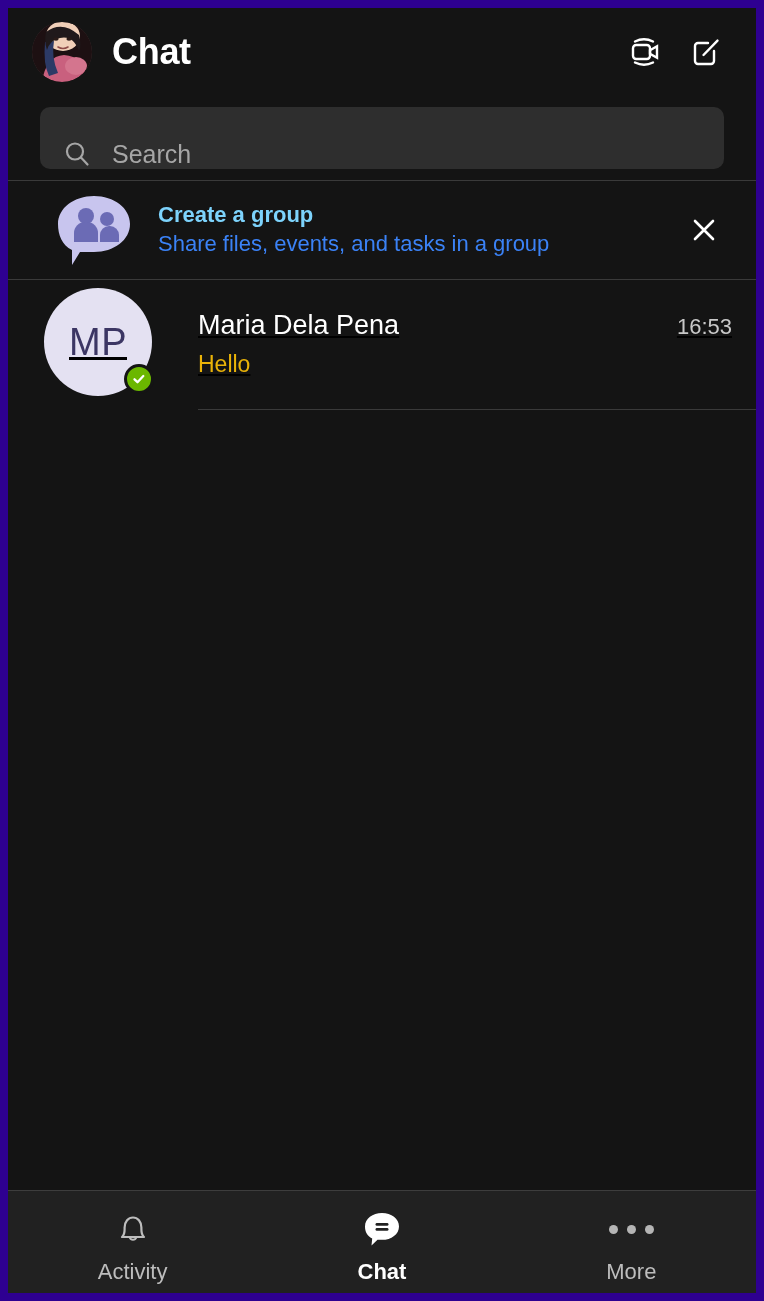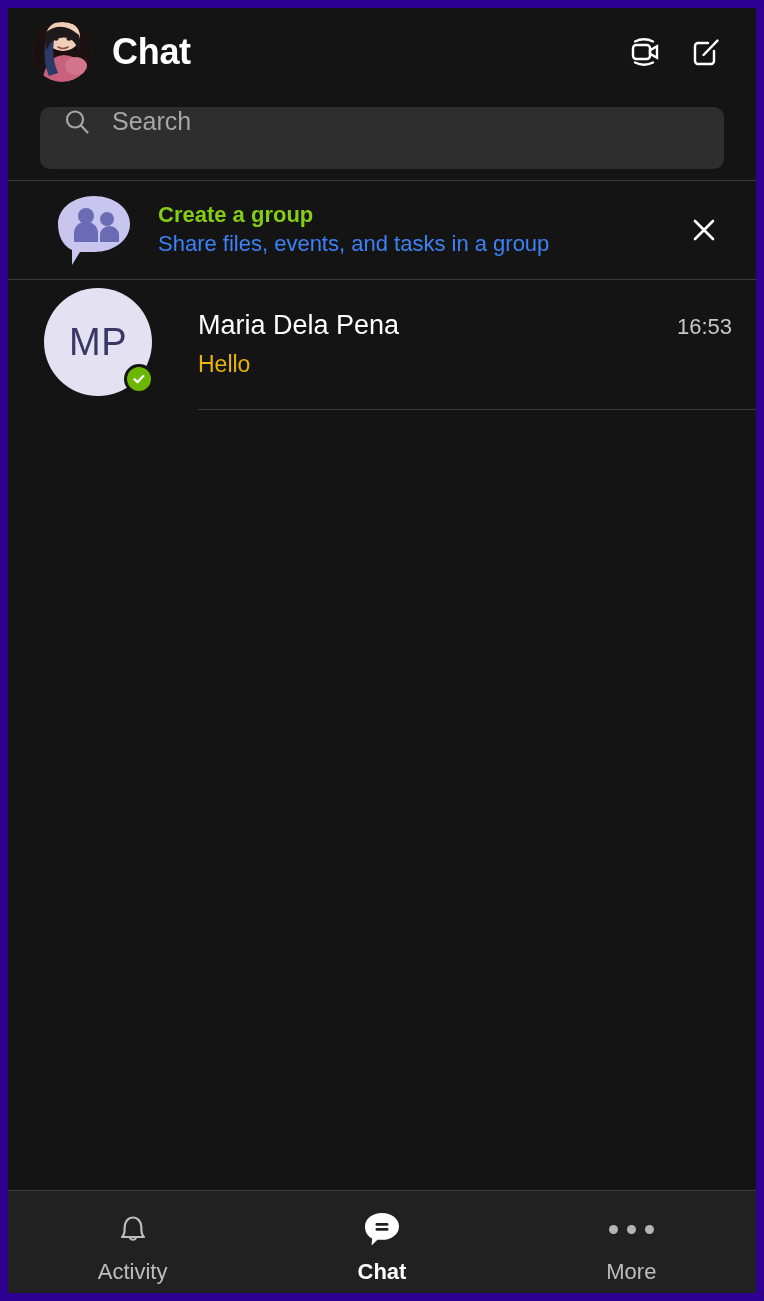--- a/index.html
+++ b/index.html
@@ -58,59 +58,60 @@
     flex:0 0 84px;
     padding:0 32px;
     display:flex; align-items:center;
     background:#141414;
   }
   .search-bar {
     flex:1 1 auto;
     height:62px;
     background:#2e2e2e;
     border-radius:10px;
-    display:flex; align-items:flex-start;
+    display:flex; align-items:flex-end;
     padding:0 22px;
   }
   .search-ph {
     color:#a6a6a6;
     font-size:25px;
     margin-left:20px;
   }
 
   .hr-full { height:1px; background:#3a3a3a; width:100%; flex:0 0 1px; }
 
   
   .banner {
     flex:0 0 98px;
     display:flex; align-items:center;
     padding:0 24px 0 44px;
     background:#141414;
   }
   .banner-icon { flex:0 0 84px; height:72px; display:flex; align-items:center; }
   .banner-text { flex:1 1 auto; margin-left:22px; }
   .banner-title {
-    color:#84cc16; font-size:22px; font-weight:bold;
+    color:#7dd3fc; font-size:22px; font-weight:bold;
     line-height:28px;
   }
   .banner-sub {
     color:#3b82f6; font-size:22px; line-height:30px;
   }
   .banner-close {
     flex:0 0 56px; height:56px;
     display:flex; align-items:center; justify-content:center;
   }
 
   
   .chat-list { flex:1 1 auto; background:#141414; overflow:hidden; }
   .chat-item {
     height:130px;
     display:flex;
     padding-left:36px;
     position:relative;
+    text-decoration:underline;
   }
   .ci-avatar {
     flex:0 0 108px;
     height:108px;
     margin-top:8px;
     position:relative;
   }
   .ci-circle {
     width:108px; height:108px;
     border-radius:50%;

